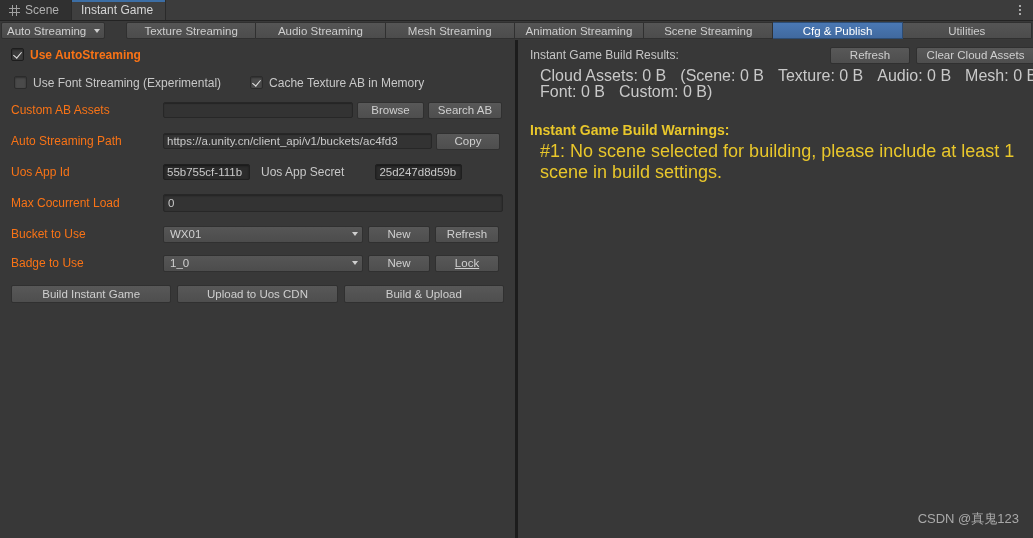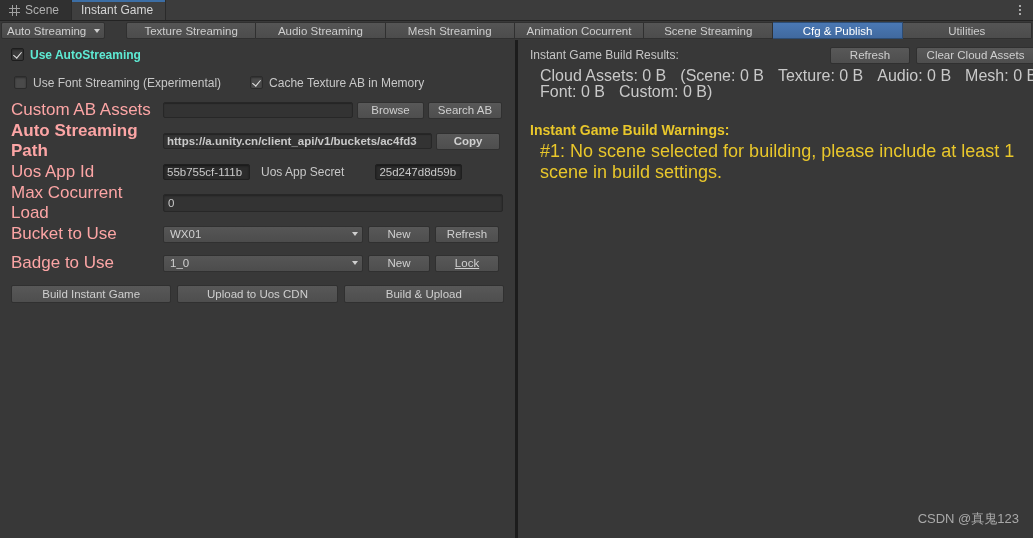--- a/index.html
+++ b/index.html
@@ -186,26 +186,26 @@
     height: 20px;
     padding: 0 8px 0 11px;
     box-sizing: border-box;
   }
   .checkrow { height: 21px; }
   .lbl {
     font-size: 12px;
     color: #c8c8c8;
     white-space: nowrap;
   }
-  .lbl.bold { font-weight: bold; color: #5eead4; }
+  .lbl.bold { font-weight: bold; color: #f97316; }
   .field-label {
     width: 152px;
     flex: 0 0 152px;
-    font-size: 17px;
-    color: #fca5a5;
+    font-size: 12px;
+    color: #f97316;
   }
 
   .cb {
     width: 13px; height: 13px;
     flex: 0 0 auto;
     background: #3b3b3b;
     border: 1px solid #1d1d1d;
     border-radius: 2px;
     box-shadow: inset 0 1px 2px rgba(0,0,0,.4);
     margin-right: 6px;
@@ -382,21 +382,21 @@
       <div class="mtab">
           <span>Texture Streaming</span>
         </div>
       <div class="mtab">
           <span>Audio Streaming</span>
         </div>
       <div class="mtab">
           <span>Mesh Streaming</span>
         </div>
       <div class="mtab">
-          <span>Animation Cocurrent</span>
+          <span>Animation Streaming</span>
         </div>
       <div class="mtab">
           <span>Scene Streaming</span>
         </div>
       <div class="mtab selected">
           <span>Cfg &amp; Publish</span>
         </div>
       <div class="mtab">
           <span>Utilities</span>
         </div>
@@ -417,21 +417,21 @@
       <span class="lbl">Cache Texture AB in Memory</span>
     </div>
 
     <div class="row" style="margin-top:7px;">
       <span class="field-label">Custom AB Assets</span>
       <span class="input flat" style="width:190px;"></span>
       <span class="btn" style="margin-left:4px;width:67px;min-width:0;">Browse</span>
       <span class="btn" style="margin-left:4px;width:74px;min-width:0;">Search AB</span>
     </div>
 
-    <div class="row" style="margin-top:11px;font-weight:bold;">
+    <div class="row" style="margin-top:11px;">
       <span class="field-label">Auto Streaming Path</span>
       <span class="input flat" style="width:269px;">https://a.unity.cn/client_api/v1/buckets/ac4fd3</span>
       <span class="btn" style="margin-left:4px;width:64px;min-width:0;">Copy</span>
     </div>
 
     <div class="row" style="margin-top:11px;">
       <span class="field-label">Uos App Id</span>
       <span class="input" style="width:87px;">55b755cf-111b</span>
       <span class="lbl" style="margin-left:11px;">Uos App Secret</span>
       <span class="input" style="width:87px;margin-left:31px;">25d247d8d59b</span>

